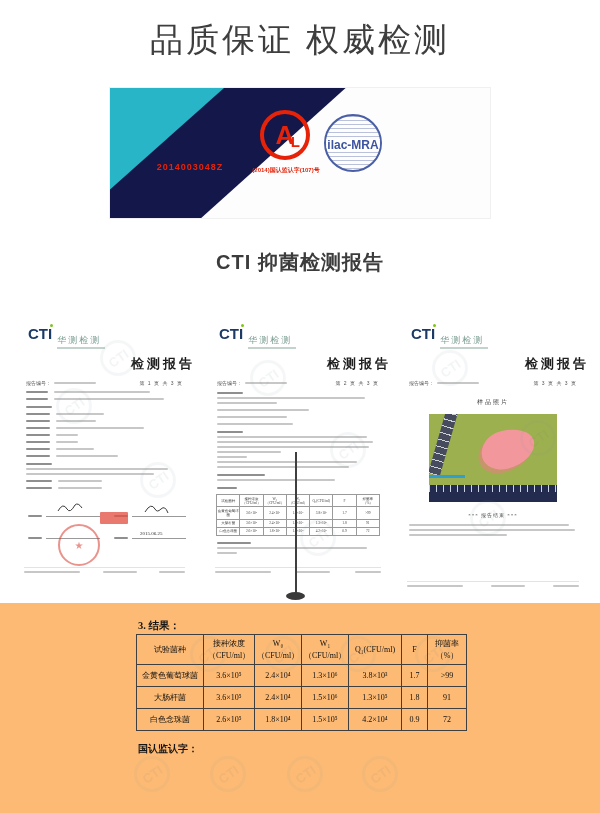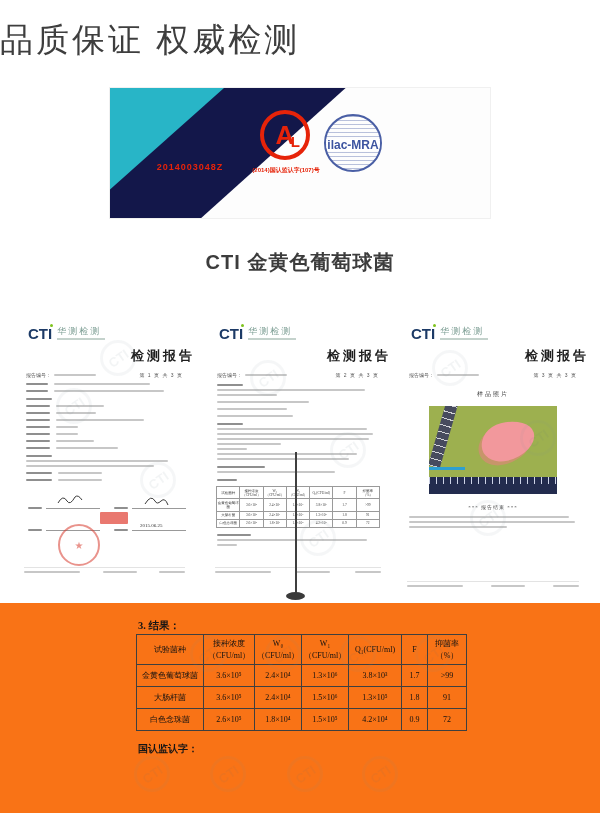--- a/index.html
+++ b/index.html
@@ -1,20 +1,20 @@
 <!DOCTYPE html>
 <html><head>
 <meta charset="utf-8">
 <style>
   *{box-sizing:border-box;margin:0;padding:0}
   html,body{width:600px;height:813px}
   body{position:relative;background:#fff;font-family:"Liberation Sans","DejaVu Sans",sans-serif;overflow:hidden;color:#333}
 
   
-  .page-title{position:absolute;top:18px;left:0;width:100%;text-align:left;
+  .page-title{position:absolute;top:18px;left:0;width:100%;text-align:center;
     font-size:33px;font-weight:400;color:#3e3e3e;letter-spacing:3px}
 
   
   .banner{position:absolute;left:110px;top:88px;width:380px;height:130px;background:#fdfdfd;
     overflow:hidden;box-shadow:0 0 0 1px #f0f0f0}
   .band-navy{position:absolute;inset:0;background:#13174a;
     clip-path:polygon(0 0,62% 0,24% 100%,0 100%)}
   .band-cyan{position:absolute;inset:0;background:#28b5c7;
     clip-path:polygon(0 0,30% 0,0 78%)}
   .logo-cma{position:absolute;left:38px;top:22px;width:84px;height:46px;border:4px solid #e62309;
@@ -39,21 +39,21 @@
     font-size:20px;font-weight:bold;color:#3c3c3c;letter-spacing:1px}
 
   
   .cert{position:absolute;top:322px;background:#fff}
   #cert1{left:14px;width:181px;height:256px}
   #cert2{left:205px;width:186px;height:256px}
   #cert3{left:397px;width:192px;height:270px}
   .cert-head{display:flex;align-items:flex-start;gap:5px;padding:4px 0 0 14px}
   .cti-wrap{position:relative;font-weight:bold;color:#1c3a66;font-size:15px;line-height:1}
   .cti-dot{position:absolute;right:-1px;top:-2px;width:3px;height:3px;border-radius:50%;background:#7ec31d}
-  .brand-cn-wrap{margin-top:1px}
+  .brand-cn-wrap{margin-top:10px}
   .brand-cn{color:#7d9e94;font-size:9px;letter-spacing:2px;line-height:1}
   .brand-sub{height:2px;width:48px;background:#c4d2cc;margin-top:2px}
   .cert-title{text-align:right;font-family:"Liberation Serif","DejaVu Serif",serif;font-weight:bold;
     font-size:13px;color:#1e1e1e;margin-top:6px;letter-spacing:3px}
   .meta-row{display:flex;justify-content:space-between;align-items:center;padding:0 12px;margin-top:7px}
   .meta-left{display:flex;align-items:center;gap:3px;font-size:5px;color:#555}
   .page-no{font-size:5px;color:#555;letter-spacing:1px}
   .bar{height:2px;background:#c7c7c7;border-radius:1px}
   .bar-d{background:#8f8f8f}
   .kv{display:flex;align-items:center;gap:6px;padding:0 12px;margin-top:5px}
@@ -87,21 +87,21 @@
   .ruler-bottom{position:absolute;left:0;bottom:0;width:100%;height:17px;background:#232c4e}
   .ruler-ticks{position:absolute;left:0;top:0;width:100%;height:7px;
     background:repeating-linear-gradient(90deg,#cdd3e6 0 1px,transparent 1px 7px)}
   .report-end{text-align:center;font-size:5px;color:#444;margin-top:10px;letter-spacing:1px;font-family:"Liberation Serif","DejaVu Serif",serif}
 
   
   .pin-line{position:absolute;left:295px;top:452px;width:2px;height:143px;background:#3f3f3f}
   .pin-dot{position:absolute;left:286px;top:592px;width:19px;height:8px;background:#3a3a3a;border-radius:50%}
 
   
-  .panel{position:absolute;left:0;top:603px;width:600px;height:210px;background:#f97316}
+  .panel{position:absolute;left:0;top:603px;width:600px;height:210px;background:#fdba74}
   .results-label{position:absolute;left:138px;top:16px;font-family:"Liberation Serif","DejaVu Serif",serif;
     font-weight:bold;font-size:10.5px;color:#151515}
   .results-table{position:absolute;left:136px;top:31px;border-collapse:collapse;table-layout:fixed;width:330px;background:transparent}
   .results-table th,.results-table td{border:1px solid #3f3f3f;text-align:center;
     font-family:"Liberation Serif","DejaVu Serif",serif;color:#111;font-weight:normal}
   .results-table th{font-size:8px;line-height:1.45;padding:3px 0}
   .results-table td{font-size:8px;height:22px;padding:1px 0}
   .results-table th:nth-child(1){width:67px}
   .results-table th:nth-child(2){width:51px}
   .results-table th:nth-child(3){width:47px}
@@ -133,21 +133,21 @@
     <span>A</span>
     <span class="cal-l">L</span>
   </div>
   <div class="cal-num">(2014)国认监认字(107)号</div>
   <div class="logo-ilac">
     <div class="ilac-strip">ilac-MRA</div>
   </div>
 
 </div>
 
-<div class="section-heading">CTI 金黄色葡萄球菌</div>
+<div class="section-heading">CTI 抑菌检测报告</div>
 
 <div class="cert" id="cert1">
   <div class="cert-head">
     <span class="cti-wrap"><span>CTI</span><span class="cti-dot"></span></span>
     <span class="brand-cn-wrap">
       <div class="brand-cn">华测检测</div>
       <div class="brand-sub"></div>
     </span>
   </div>
   <div class="cert-title">检测报告</div>

